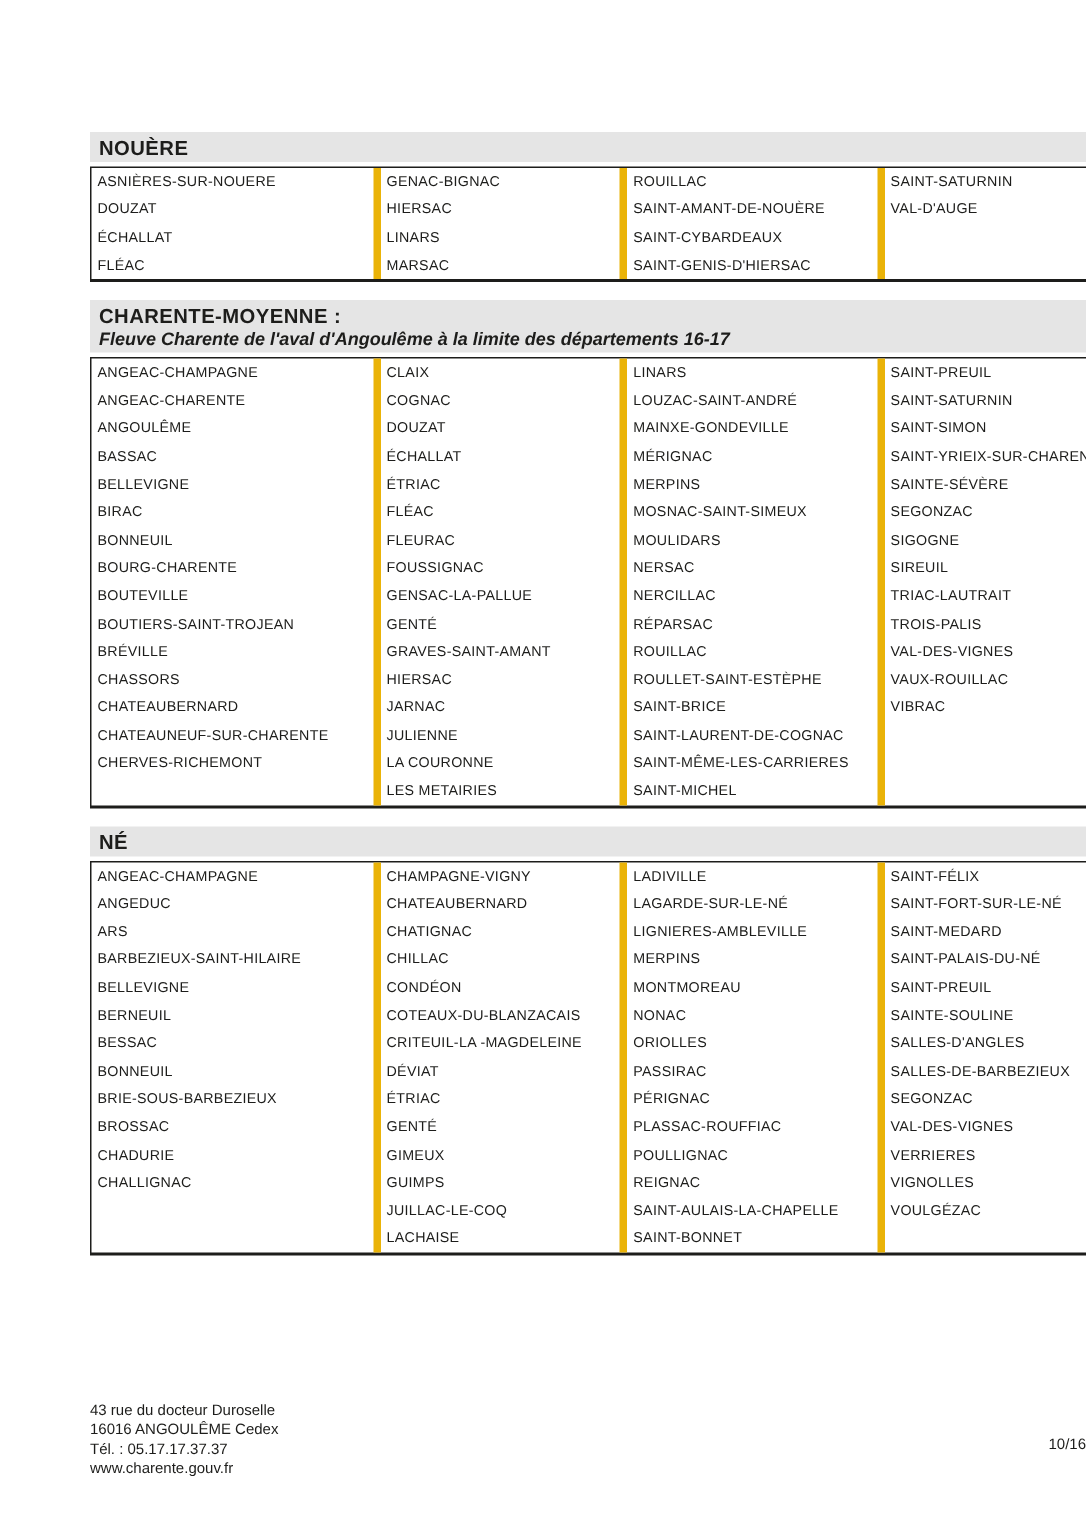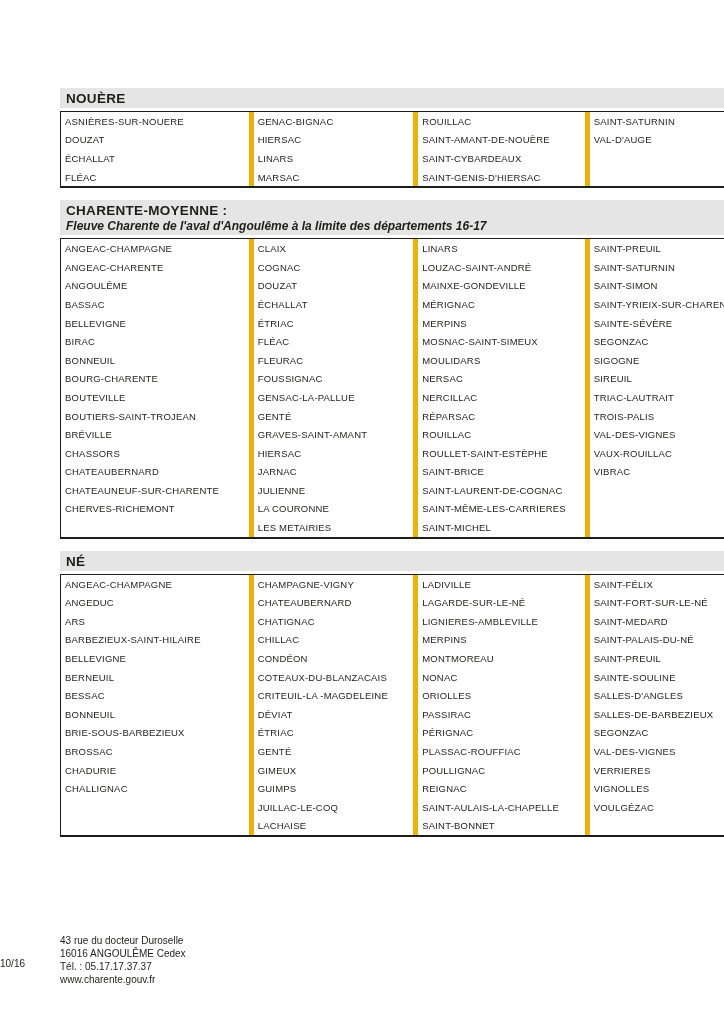--- a/index.html
+++ b/index.html
@@ -62,21 +62,21 @@
     top: 918px;
     font-size: 10px;
     line-height: 13px;
     margin-top: 16px;
   }
   .page-number {
     position: absolute;
     left: 0;
     top: 957px;
     width: 100%;
-    text-align: left;
+    text-align: right;
     font-size: 10px;
     line-height: 13px;
   }
 </style>
 </head>
 <body>
 
 <div class="content">
 
   <div class="section">

